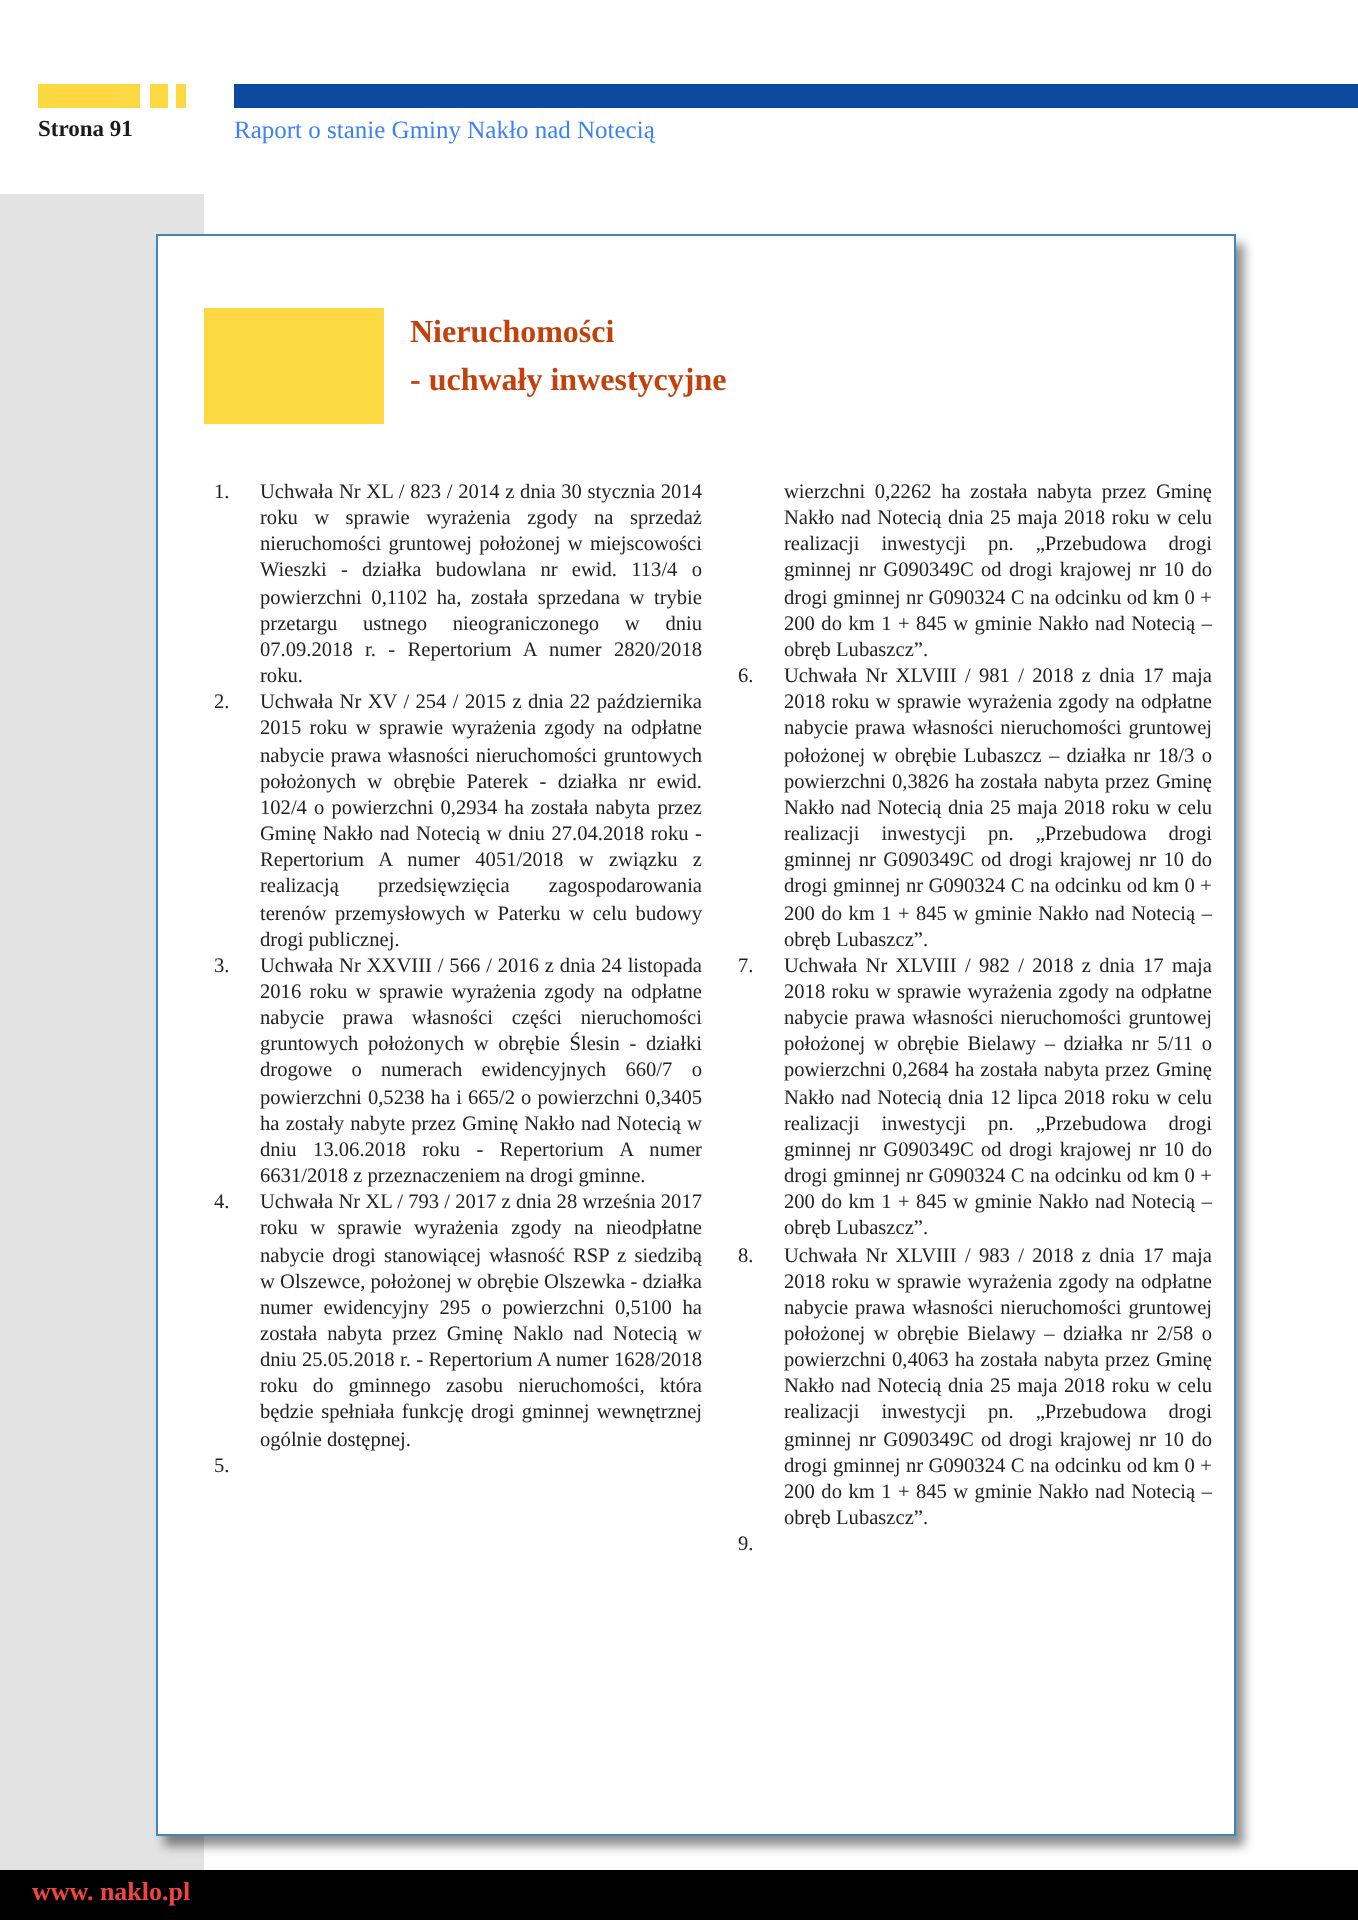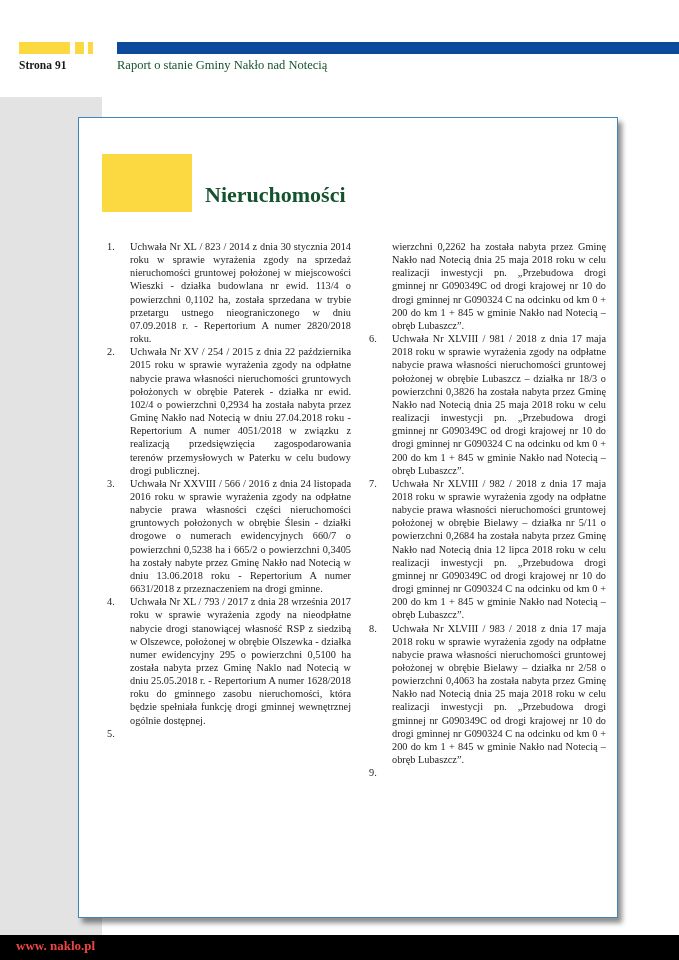--- a/index.html
+++ b/index.html
@@ -7,34 +7,34 @@
     width: 679px; height: 960px; position: relative; overflow: hidden;
     background: #ffffff;
     font-family: "DejaVu Serif", "Liberation Serif", serif;
     color: #1a1a1a;
   }
   .yellow-bar-long { position: absolute; left: 19px; top: 42px; width: 51px; height: 12px; background: #fcd940; }
   .yellow-bar-sq1 { position: absolute; left: 75px; top: 42px; width: 9px; height: 12px; background: #fcd940; }
   .yellow-bar-sq2 { position: absolute; left: 88px; top: 42px; width: 5px; height: 12px; background: #fcd940; }
   .blue-bar { position: absolute; left: 117px; top: 42px; width: 562px; height: 12px; background: #0d4a9d; }
   .page-number { position: absolute; left: 19px; top: 59px; font-size: 11.5px; font-weight: bold; font-family: "Liberation Serif", serif; }
-  .report-title { position: absolute; left: 117px; top: 58px; font-size: 12.5px; font-family: "Liberation Serif", serif; color: #14532d; }
+  .report-title { position: absolute; left: 117px; top: 58px; font-size: 12.5px; font-family: "Liberation Serif", serif; color: #3b82f6; }
 
   .gray-panel { position: absolute; left: 0; top: 97px; width: 102px; height: 838px; background: #e3e3e3; }
 
   .content-box {
     position: absolute; left: 78px; top: 117px; width: 540px; height: 801px;
     background: #ffffff; border: 1.5px solid #3f87b6;
     box-shadow: 4px 5px 5px rgba(0,0,0,0.45);
     box-sizing: border-box;
   }
   .title-yellow { position: absolute; left: 102px; top: 154px; width: 90px; height: 58px; background: #fcd940; }
   .section-title {
     position: absolute; left: 205px; top: 155px;
-    font-family: "Liberation Serif", serif; font-weight: bold; font-size: 22px; line-height: 24px; color: #14532d; margin-top: 28px;
+    font-family: "Liberation Serif", serif; font-weight: bold; font-size: 16px; line-height: 24px; color: #c2410c;
   }
   .section-title div { white-space: nowrap; }
 
   .col {
     position: absolute; top: 240px;
     font-family: "Liberation Serif", serif; font-size: 10.3px; line-height: 13.15px; color: #222;
   }
   .col-left { left: 107px; width: 244px; }
   .col-right { left: 369px; width: 237px; }
   .item { position: relative; padding-left: 23px; text-align: justify; }
@@ -56,20 +56,21 @@
 <div class="blue-bar"></div>
 <div class="page-number">Strona 91</div>
 <div class="report-title">Raport o stanie Gminy Nakło nad Notecią</div>
 
 <div class="gray-panel"></div>
 
 <div class="content-box"></div>
 <div class="title-yellow"></div>
 <div class="section-title">
   <div>Nieruchomości</div>
+  <div>- uchwały inwestycyjne</div>
 </div>
 
 <div class="col col-left">
   <div class="item"><span class="num">1.</span><span>Uchwała Nr XL / 823 / 2014 z dnia 30 stycznia 2014 roku w sprawie wyrażenia zgody na sprzedaż nieruchomości gruntowej położonej w miejscowości Wieszki - działka budowlana nr ewid. 113/4 o powierzchni 0,1102 ha, została sprzedana w trybie przetargu ustnego nieograniczonego w dniu 07.09.2018 r. - Repertorium A numer 2820/2018 roku.</span></div>
   <div class="item"><span class="num">2.</span><span>Uchwała Nr XV / 254 / 2015 z dnia 22 października 2015 roku w sprawie wyrażenia zgody na odpłatne nabycie prawa własności nieruchomości gruntowych położonych w obrębie Paterek - działka nr ewid. 102/4 o powierzchni 0,2934 ha została nabyta przez Gminę Nakło nad Notecią w dniu 27.04.2018 roku - Repertorium A numer 4051/2018 w związku z realizacją przedsięwzięcia zagospodarowania terenów przemysłowych w Paterku w celu budowy drogi publicznej.</span></div>
   <div class="item"><span class="num">3.</span><span>Uchwała Nr XXVIII / 566 / 2016 z dnia 24 listopada 2016 roku w sprawie wyrażenia zgody na odpłatne nabycie prawa własności części nieruchomości gruntowych położonych w obrębie Ślesin - działki drogowe o numerach ewidencyjnych 660/7 o powierzchni 0,5238 ha i 665/2 o powierzchni 0,3405 ha zostały nabyte przez Gminę Nakło nad Notecią w dniu 13.06.2018 roku - Repertorium A numer 6631/2018 z przeznaczeniem na drogi gminne.</span></div>
   <div class="item"><span class="num">4.</span><span>Uchwała Nr XL / 793 / 2017 z dnia 28 września 2017 roku w sprawie wyrażenia zgody na nieodpłatne nabycie drogi stanowiącej własność RSP z siedzibą w Olszewce, położonej w obrębie Olszewka - działka numer ewidencyjny 295 o powierzchni 0,5100 ha została nabyta przez Gminę Naklo nad Notecią w dniu 25.05.2018 r. - Repertorium A numer 1628/2018 roku do gminnego zasobu nieruchomości, która będzie spełniała funkcję drogi gminnej wewnętrznej ogólnie dostępnej.</span></div>
   <div class="item"><span class="num">5.</span></div>
 </div>
 

